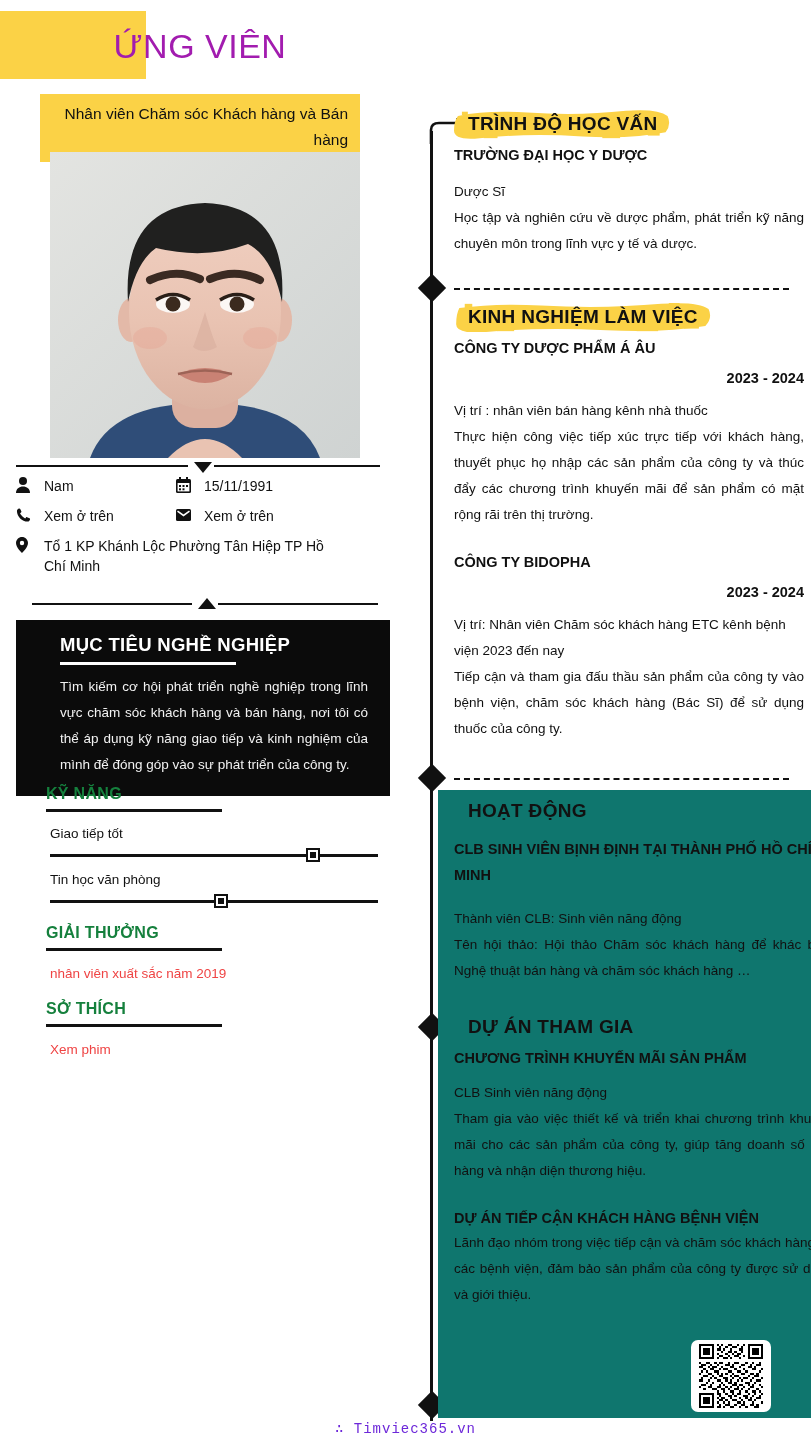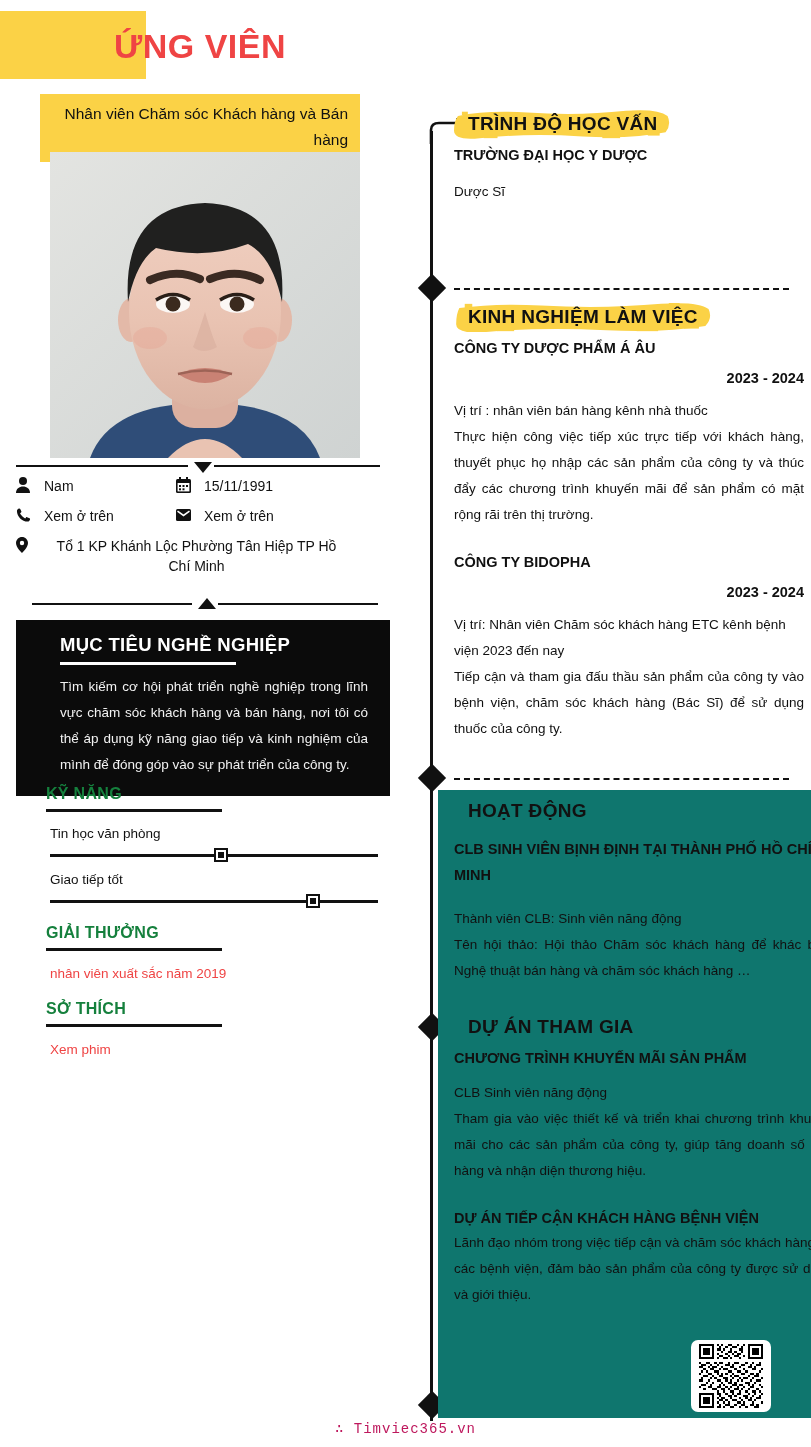--- a/index.html
+++ b/index.html
@@ -15,22 +15,22 @@
   .page{position:relative;width:811px;height:1447px;}
 
   
   .hdr-yellow-block{
     position:absolute;left:0;top:11px;width:146px;height:68px;
     background:#FBD246;
   }
   .hdr-title{
     position:absolute;left:0;top:22px;width:400px;
     text-align:center;
-    font-size:34px;font-weight:bold;letter-spacing:.5px;
-    color:#ef4444;line-height:48px;
+    font-size:34px;font-weight:normal;letter-spacing:.5px;
+    color:#a21caf;line-height:48px;
   }
 
   
   .left-col{position:absolute;left:0;top:0;width:410px;height:1447px;}
 
   .job-title-bar{
     position:absolute;left:40px;top:94px;width:320px;
     background:#FBD246;
     padding:7px 12px 9px 12px;
     box-sizing:border-box;
@@ -48,21 +48,21 @@
   .div-row{position:absolute;left:16px;width:364px;height:16px;}
   .div-row .ln{position:absolute;top:7px;height:2px;background:#111;}
   .tri{position:absolute;width:0;height:0;}
   .tri-down{border-left:9px solid transparent;border-right:9px solid transparent;border-top:11px solid #111;}
   .tri-up{border-left:9px solid transparent;border-right:9px solid transparent;border-bottom:11px solid #111;}
 
   .contact{position:absolute;left:16px;top:476px;width:380px;}
   .c-row{display:flex;margin-bottom:10px;}
   .c-item{display:flex;align-items:flex-start;}
   .c-item.half{width:160px;text-align:right;}
-  .c-item.full{width:360px;text-align:center;}
+  .c-item.full{width:360px;}
   .c-ico{width:28px;flex:0 0 28px;padding-top:1px;text-align:left;color:#111;}
   .c-ico svg{display:block;}
   .c-txt{font-size:14px;line-height:20px;color:#111;}
 
   .objective{
     position:absolute;left:16px;top:620px;width:374px;
     background:#0b0b0b;color:#fff;
     padding:14px 18px 18px 18px;box-sizing:border-box;
   }
   .obj-h{font-size:18.5px;font-weight:bold;letter-spacing:.3px;padding-left:26px;}
@@ -116,21 +116,21 @@
 
   .qr{
     position:absolute;left:691px;top:1340px;width:80px;height:72px;
     background:#fff;border-radius:7px;padding:4px;box-sizing:border-box;
   }
   .qr svg{display:block;}
 
   .watermark{
     position:absolute;left:0;top:1420px;width:811px;text-align:center;
     font-family:"Liberation Mono","DejaVu Sans Mono",monospace;
-    font-size:14px;color:#be185d;letter-spacing:1px;
+    font-size:14px;color:#6d28d9;letter-spacing:1px;
   }
 </style>
 </head>
 <body>
 
 <div class="page">
 
   <div class="hdr-yellow-block"></div>
   <div class="hdr-title">ỨNG VIÊN</div>
 
@@ -262,34 +262,34 @@
       <div class="obj-h">MỤC TIÊU NGHỀ NGHIỆP</div>
       <div class="obj-rule"></div>
       <div class="obj-p">Tìm kiếm cơ hội phát triển nghề nghiệp trong lĩnh vực chăm sóc khách hàng và bán hàng, nơi tôi có thể áp dụng kỹ năng giao tiếp và kinh nghiệm của mình để đóng góp vào sự phát triển của công ty.</div>
     </div>
 
     <div class="sec" style="top:785px;">
       <div class="sec-h">KỸ NĂNG</div>
       <div class="sec-rule"></div>
 
       <div class="skill">
+        <div class="skill-name">Giao tiếp tốt</div>
+        <div class="skill-track">
+          <span class="bar"></span>
+          <span class="skill-knob" style="left:78%;">
+              <i></i>
+            </span>
+        </div>
+      </div>
+
+      <div class="skill">
         <div class="skill-name">Tin học văn phòng</div>
         <div class="skill-track">
           <span class="bar"></span>
           <span class="skill-knob" style="left:50%;">
-              <i></i>
-            </span>
-        </div>
-      </div>
-
-      <div class="skill">
-        <div class="skill-name">Giao tiếp tốt</div>
-        <div class="skill-track">
-          <span class="bar"></span>
-          <span class="skill-knob" style="left:78%;">
               <i></i>
             </span>
         </div>
       </div>
     </div>
 
     <div class="sec" style="top:924px;">
       <div class="sec-h">GIẢI THƯỞNG</div>
       <div class="sec-rule"></div>
       <div class="sec-li">nhân viên xuất sắc năm 2019</div>
@@ -331,20 +331,21 @@
             <rect x="30" y="29" width="14" height="4" fill="#FBD246"></rect>
             <rect x="150" y="28" width="18" height="5" fill="#FBD246"></rect>
             <rect x="196" y="24" width="12" height="6" fill="#FBD246"></rect>
             <rect x="16" y="24" width="5" height="7" fill="#FBD246"></rect>
           </svg>
         </span>
         <span>TRÌNH ĐỘ HỌC VẤN</span>
       </div>
       <div class="r-sub">TRƯỜNG ĐẠI HỌC Y DƯỢC</div>
       <div class="r-role">Dược Sĩ</div>
+      <div class="r-p">Học tập và nghiên cứu về dược phẩm, phát triển kỹ năng chuyên môn trong lĩnh vực y tế và dược.</div>
     </div>
 
     <div class="r-sec" style="top:303px;">
       <div class="r-head">
         <span class="hl">
           <svg width="100%" height="100%" viewBox="0 0 240 34" preserveAspectRatio="none">
             <path d="M5 6 q34 -6 76 -3 q58 4 112 -2 q34 -3 44 6 q4 11 -3 20 q-38 8 -92 5 q-60 -4 -112 2 q-28 3 -28 -9 q0 -12 3 -19z" fill="#FBD246"></path>
             <rect x="10" y="1" width="7" height="5" fill="#FBD246"></rect>
             <rect x="200" y="0" width="10" height="6" fill="#FBD246"></rect>
             <rect x="40" y="29" width="16" height="4" fill="#FBD246"></rect>

